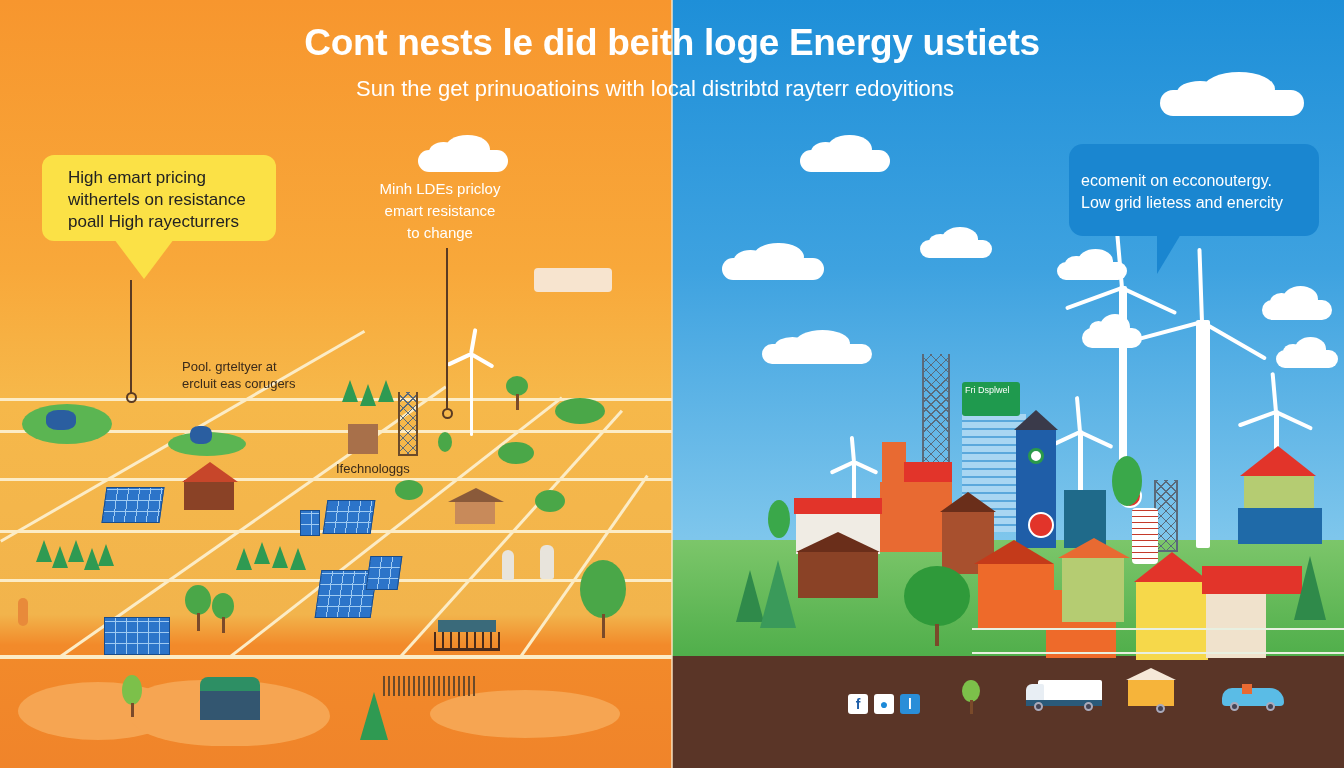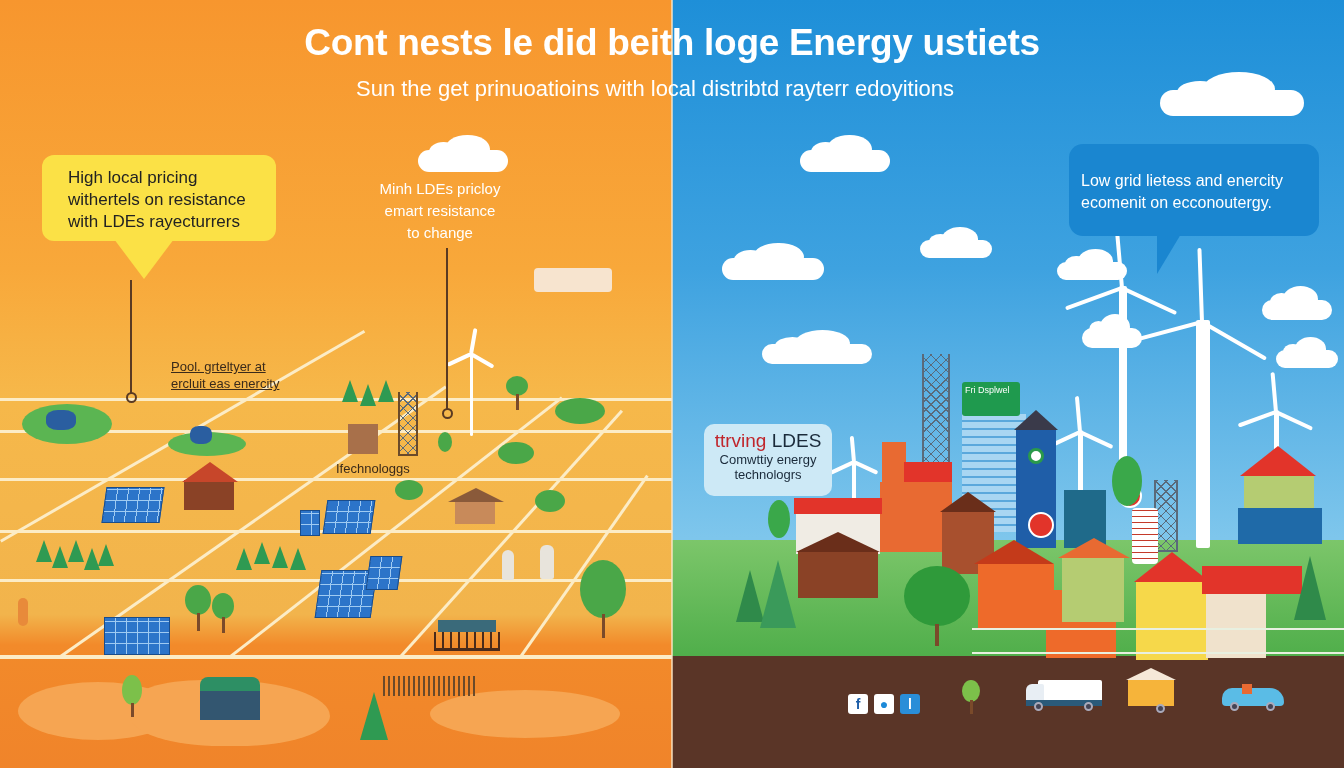--- a/index.html
+++ b/index.html
@@ -162,34 +162,34 @@
   <div style="position:absolute;left:534px;top:268px;width:78px;height:24px;background:#f7e4cf;border-radius:4px;"></div>
 
   <div class="cloud" style="left:418px;top:150px;width:90px;height:22px;"></div>
 
   <div class="pin-line" style="left:130px;top:280px;height:113px;"></div>
   <div class="pin-dot" style="left:126px;top:392px;"></div>
   <div class="pin-line" style="left:446px;top:248px;height:162px;"></div>
   <div class="pin-dot" style="left:442px;top:408px;"></div>
 
   <div class="bubble-y">
-    <div>High local pricing</div>
+    <div>High emart pricing</div>
     <div>withertels on resistance</div>
-    <div>with LDEs rayecturrers</div>
+    <div>poall High rayecturrers</div>
   </div>
 
   <div class="float-text" style="left:356px;top:178px;width:168px;">
     <div>Minh LDEs pricloy</div>
     <div>emart resistance</div>
     <div>to change</div>
   </div>
 
-  <div class="map-label" style="left:171px;top:358px;text-decoration:underline;">
+  <div class="map-label" style="left:182px;top:358px;">
     <div>Pool. grteltyer at</div>
-    <div>ercluit eas enercity</div>
+    <div>ercluit eas corugers</div>
   </div>
   <div class="map-label" style="left:336px;top:460px;">
     <div>Ifechnologgs</div>
   </div>
 </div>
 
 <div id="right" class="panel">
   <div class="grass"></div>
   <div class="soil"></div>
 
@@ -281,29 +281,24 @@
   <div class="tree" style="left:96px;top:500px;">
     <div class="crown" style="left:0;top:0;width:22px;height:38px;background:#3aa84a;"></div>
   </div>
   <div class="pine" style="left:64px;top:570px;border-left-width:14px;border-right-width:14px;border-bottom-width:52px;border-bottom-color:#2f8a4a;"></div>
   <div class="pine" style="left:88px;top:560px;border-left-width:18px;border-right-width:18px;border-bottom-width:68px;border-bottom-color:#3a9a5a;"></div>
   <div class="pine" style="left:622px;top:556px;border-left-width:16px;border-right-width:16px;border-bottom-width:64px;border-bottom-color:#2f8a4a;"></div>
 
   <div style="position:absolute;left:300px;top:628px;width:372px;height:26px;border-top:2px solid #e8f0e0;border-bottom:2px solid #e8f0e0;box-sizing:border-box;"></div>
 
   <div class="bubble-b" style="left:397px;">
+    <div>ecomenit on ecconoutergy.</div>
     <div>Low grid lietess and enercity</div>
-    <div>ecomenit on ecconoutergy.</div>
-  </div>
-
-  <div class="bubble-l" style="left:32px;">
-    <div class="h"><span class="r">ttrving</span> <span>LDES</span></div>
-    <div class="s">Comwttiy energy</div>
-    <div class="s">technologrs</div>
-  </div>
+  </div>
+
 
   <div class="social" style="left:176px;">f</div>
   <div class="social" style="left:202px;color:#1d8ad8;">●</div>
   <div class="social" style="left:228px;background:#2a8ed8;color:#fff;">l</div>
 
   <div class="tree" style="left:290px;top:680px;">
     <div class="crown" style="left:0;top:0;width:18px;height:22px;background:#7cc04a;"></div>
     <div class="trunk" style="left:8px;top:20px;height:14px;"></div>
   </div>
   <div class="vehicle" style="left:354px;top:680px;width:76px;height:32px;">

